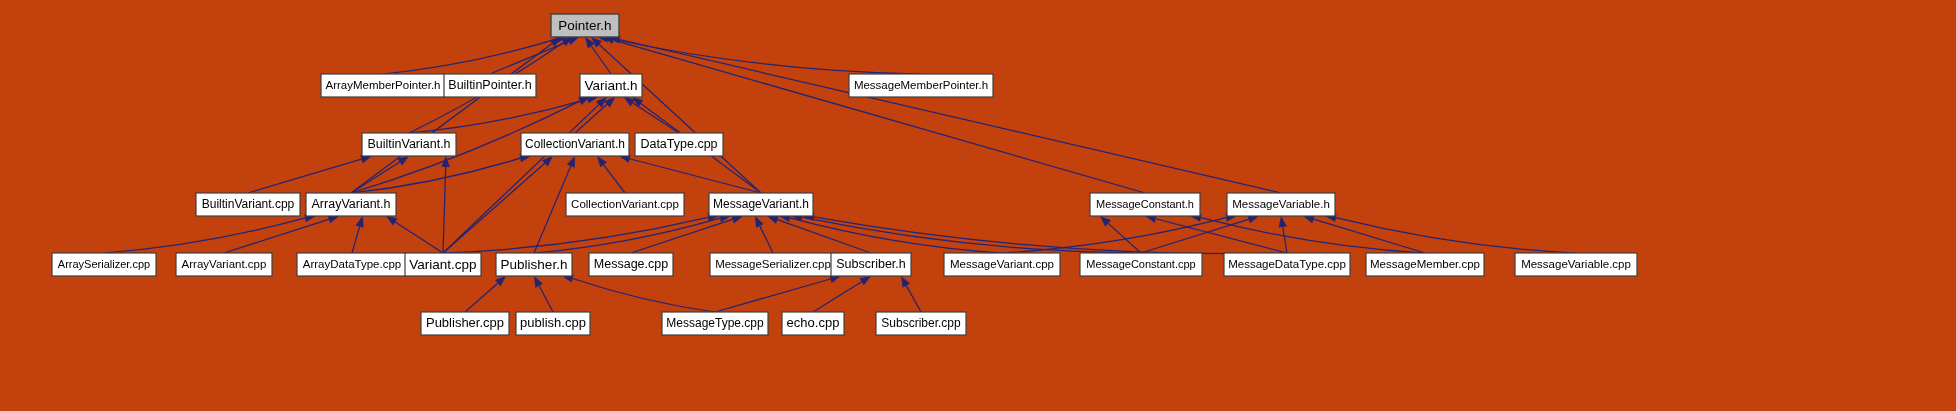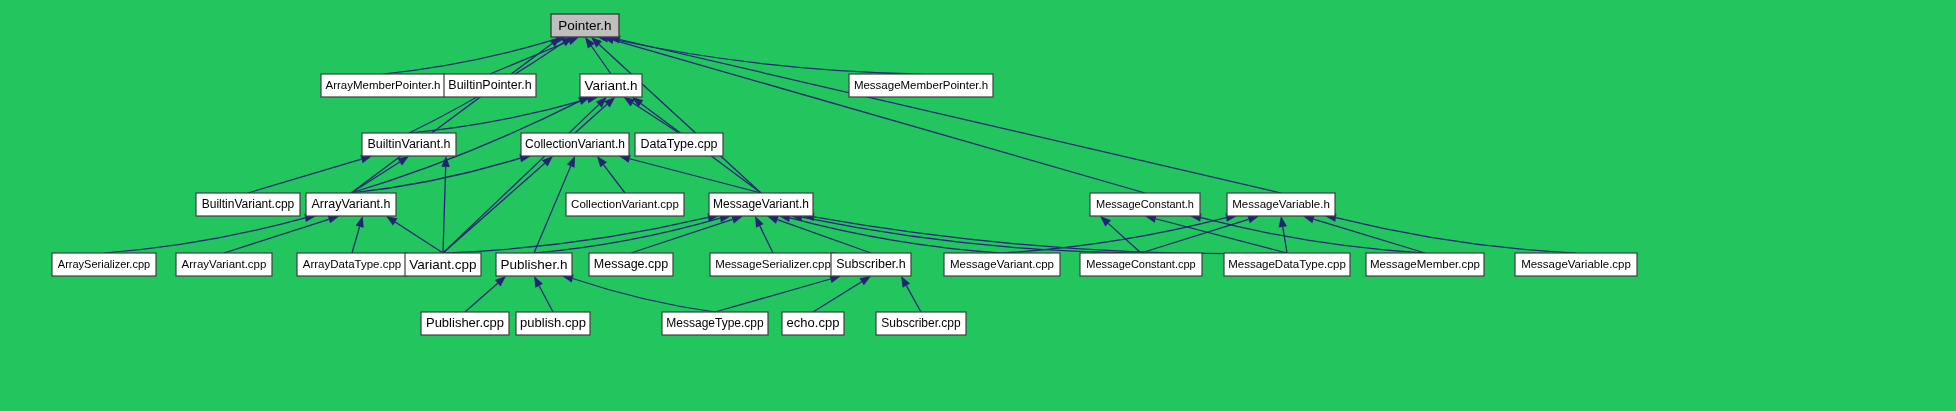--- a/index.html
+++ b/index.html
@@ -7,21 +7,21 @@
     padding: 0;
     background: #ffffff;
   }
   body {
     font-family: "Liberation Sans", sans-serif;
   }
   #graph-root {
     position: relative;
     width: 1956px;
     height: 411px;
-    background: #22c55e;
+    background: #c2410c;
     overflow: hidden;
   }
   svg#graph-svg {
     position: absolute;
     left: 0;
     top: 0;
     width: 1956px;
     height: 411px;
     display: block;
   }

